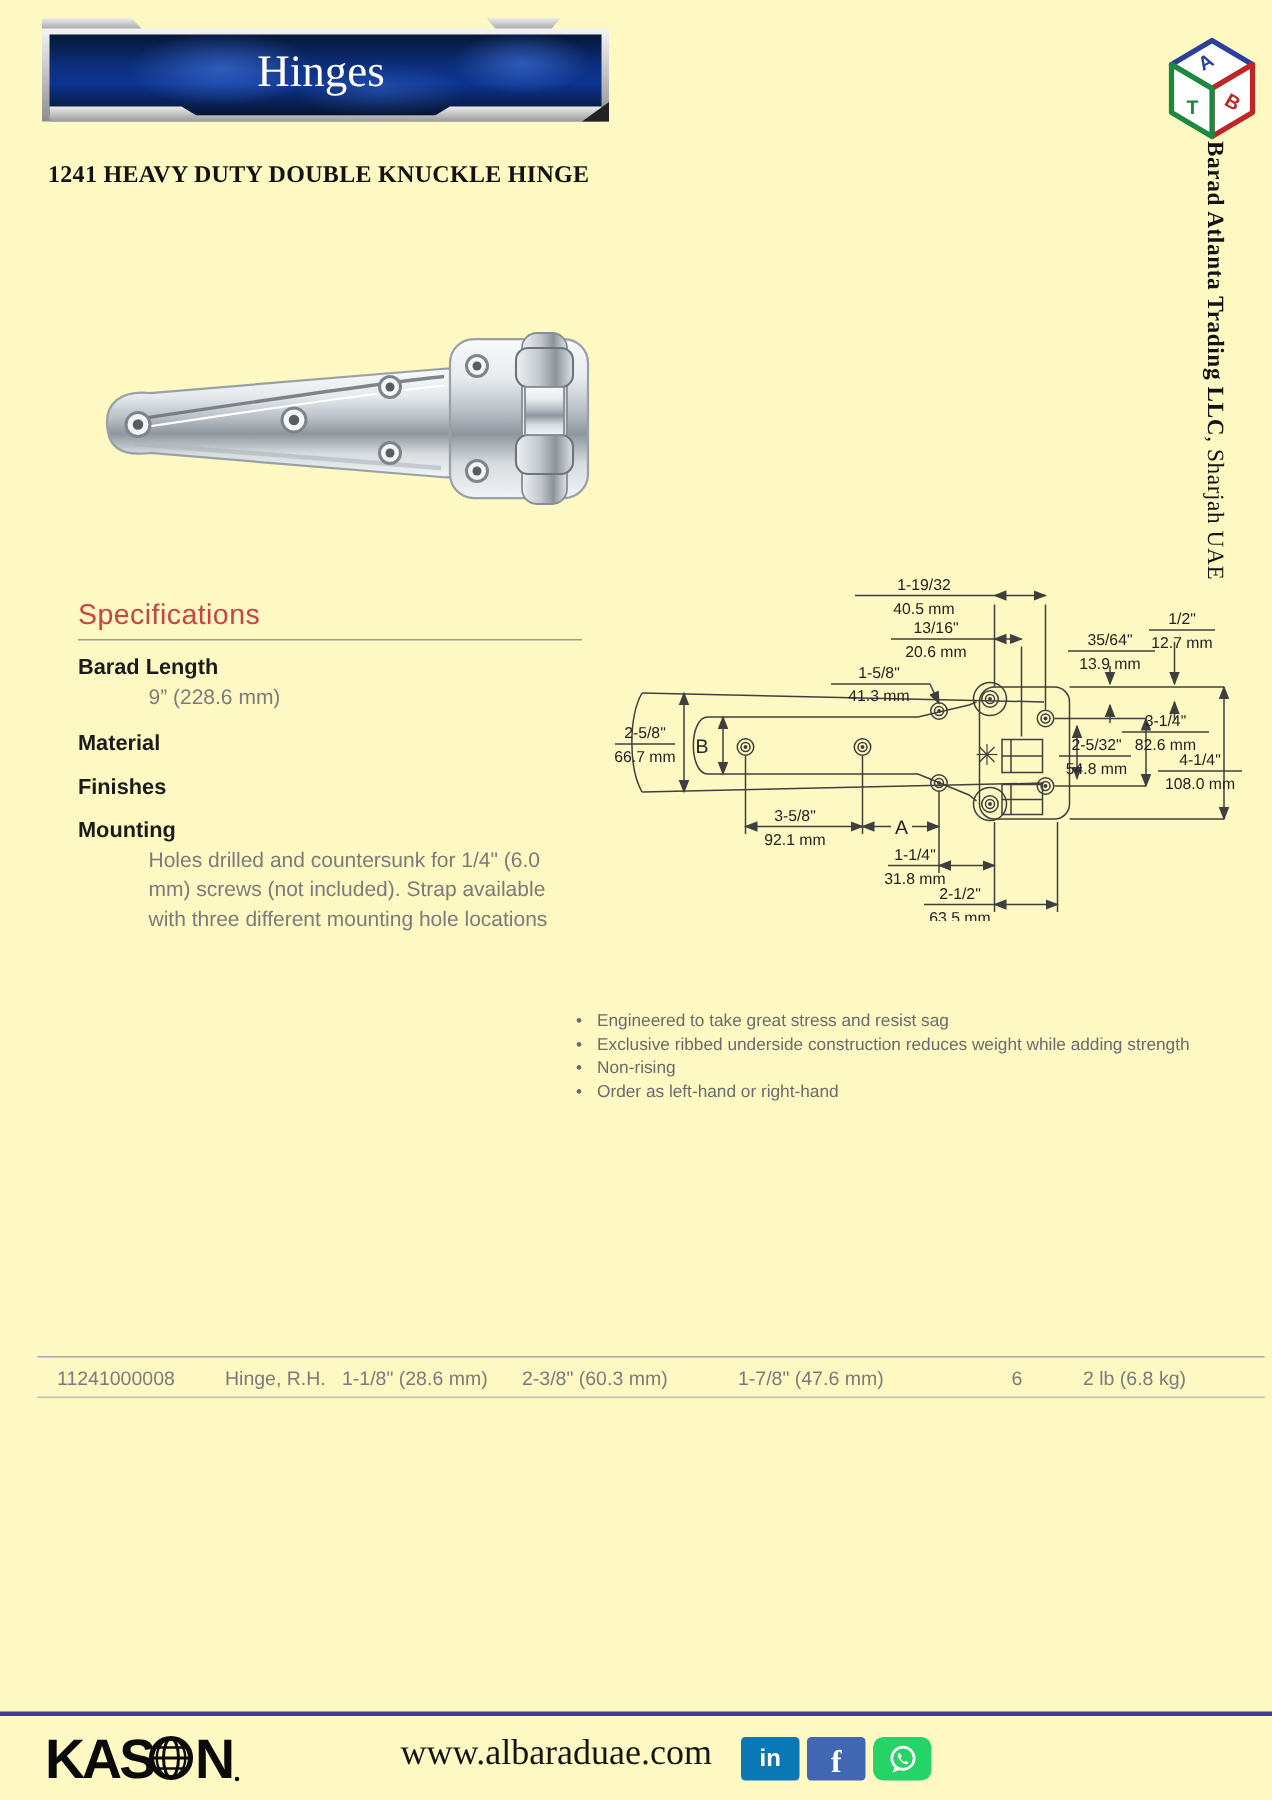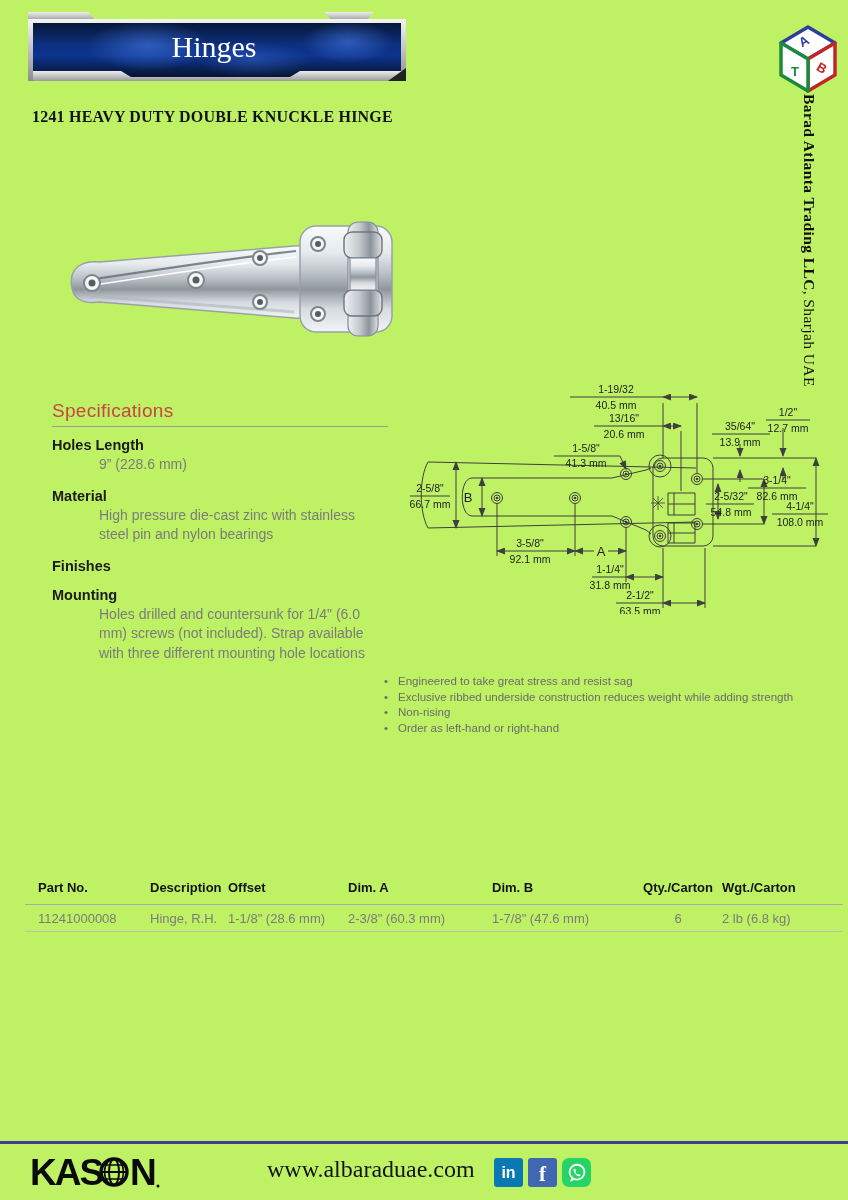--- a/index.html
+++ b/index.html
@@ -1,16 +1,16 @@
 <!DOCTYPE html>
 <html><head>
 <meta charset="utf-8">
 <style>
   html,body{margin:0;padding:0;background:#fff;}
-  .page{position:relative;width:848px;height:1200px;background:#bef264;overflow:hidden;
+  .page{position:relative;width:848px;height:1200px;background:#fef9c3;overflow:hidden;
         font-family:"Liberation Sans",sans-serif;}
   .abs{position:absolute;}
 
   
   .banner{left:28px;top:12px;width:378px;height:76px;}
   .banner svg text{font-family:"Liberation Serif",serif;}
 
   
   .abt{left:772px;top:24px;width:72px;height:70px;}
   .abt text{font-family:"Liberation Sans",sans-serif;font-weight:bold;font-size:13px;}
@@ -49,21 +49,21 @@
   .c-qty{text-align:center;}
   .tbl-rule1{left:25px;top:904px;width:818px;height:1px;background:#a9a9ad;}
   .tbl-rule2{left:25px;top:931px;width:818px;height:1px;background:#bcbcc0;}
 
   
   .footer-line{left:0;top:1141px;width:848px;height:3px;background:#3d3d99;}
   .kason{left:30px;top:1153px;width:132px;height:40px;}
   .kason text{font-family:"Liberation Sans",sans-serif;font-weight:bold;font-size:37px;letter-spacing:-2px;fill:#0a0a0a;}
   .website{left:267px;top:1156px;font-family:"Liberation Serif",serif;font-size:24px;color:#151515;}
   .icons{left:494px;top:1158px;display:flex;gap:5px;}
-  .sicon{width:29px;height:29px;border-radius:3px;display:flex;align-items:flex-end;justify-content:center;
+  .sicon{width:39px;height:29px;border-radius:3px;display:flex;align-items:flex-end;justify-content:center;
          color:#fff;font-weight:bold;box-sizing:border-box;}
   .li-icon{background:#0a78b5;font-size:16px;align-items:center;}
   .fb-icon{background:#4267b2;font-size:21px;font-family:"Liberation Serif",serif;line-height:26px;}
   .wa-icon{background:#25d366;border-radius:7px;align-items:center;}
 </style>
 </head>
 <body>
 
 <div class="page">
 
@@ -167,26 +167,25 @@
           <circle cx="270" cy="56" r="3"></circle>
           <circle cx="270" cy="126" r="3"></circle>
         </g>
     </svg>
   </div>
 
   <div class="abs spec-head">Specifications</div>
   <div class="abs spec-rule"></div>
   <div class="abs spec-list">
     <div class="spec-item">
-      <div class="spec-label">Holes Length</div>
+      <div class="spec-label">Barad Length</div>
       <div class="spec-text">9” (228.6 mm)</div>
     </div>
     <div class="spec-item">
       <div class="spec-label">Material</div>
-      <div class="spec-text">High pressure die-cast zinc with stainless steel pin and nylon bearings</div>
     </div>
     <div class="spec-item">
       <div class="spec-label">Finishes</div>
     </div>
     <div class="spec-item">
       <div class="spec-label">Mounting</div>
       <div class="spec-text">Holes drilled and countersunk for 1/4" (6.0 mm) screws (not included). Strap available with three different mounting hole locations</div>
     </div>
   </div>
 
@@ -329,29 +328,20 @@
     </svg>
   </div>
 
   <ul class="abs features">
     <li>Engineered to take great stress and resist sag</li>
     <li>Exclusive ribbed underside construction reduces weight while adding strength</li>
     <li>Non-rising</li>
     <li>Order as left-hand or right-hand</li>
   </ul>
 
-  <div class="abs tbl-head">
-    <div>Part No.</div>
-    <div>Description</div>
-    <div>Offset</div>
-    <div>Dim. A</div>
-    <div>Dim. B</div>
-    <div class="c-qty">Qty./Carton</div>
-    <div>Wgt./Carton</div>
-  </div>
   <div class="abs tbl-rule1"></div>
   <div class="abs tbl-row">
     <div>11241000008</div>
     <div>Hinge, R.H.</div>
     <div>1-1/8" (28.6 mm)</div>
     <div>2-3/8" (60.3 mm)</div>
     <div>1-7/8" (47.6 mm)</div>
     <div class="c-qty">6</div>
     <div>2 lb (6.8 kg)</div>
   </div>

